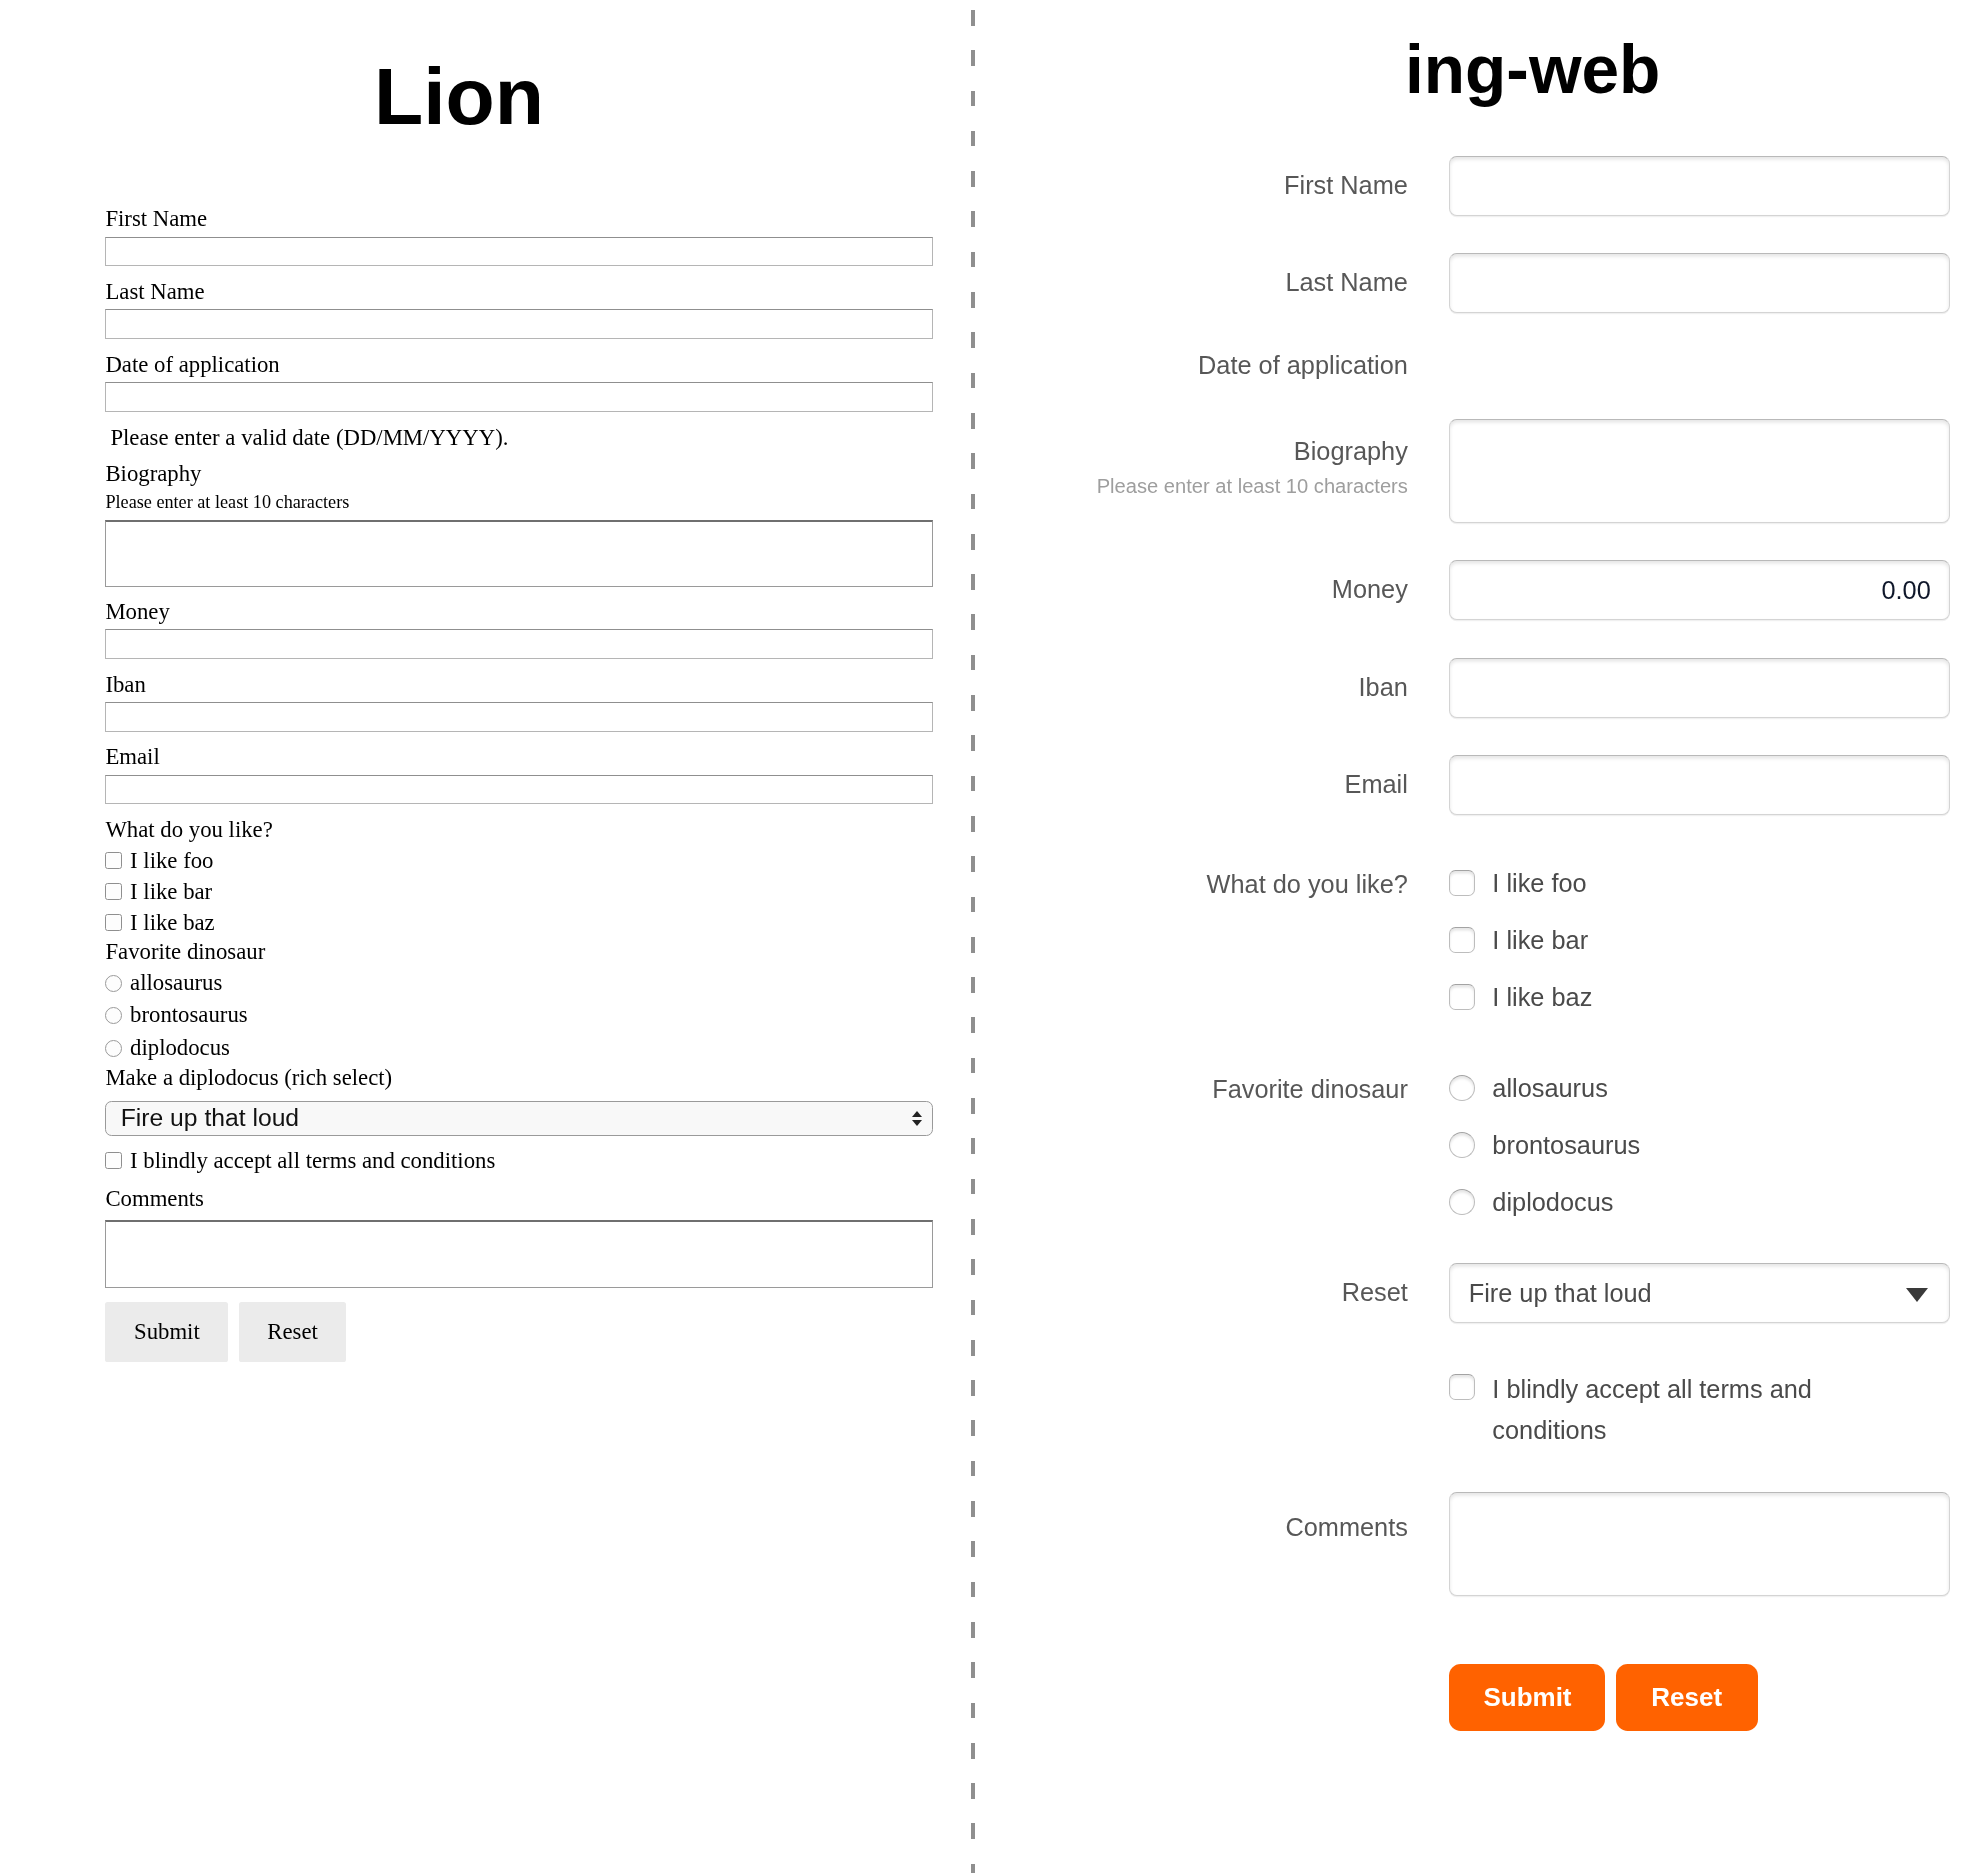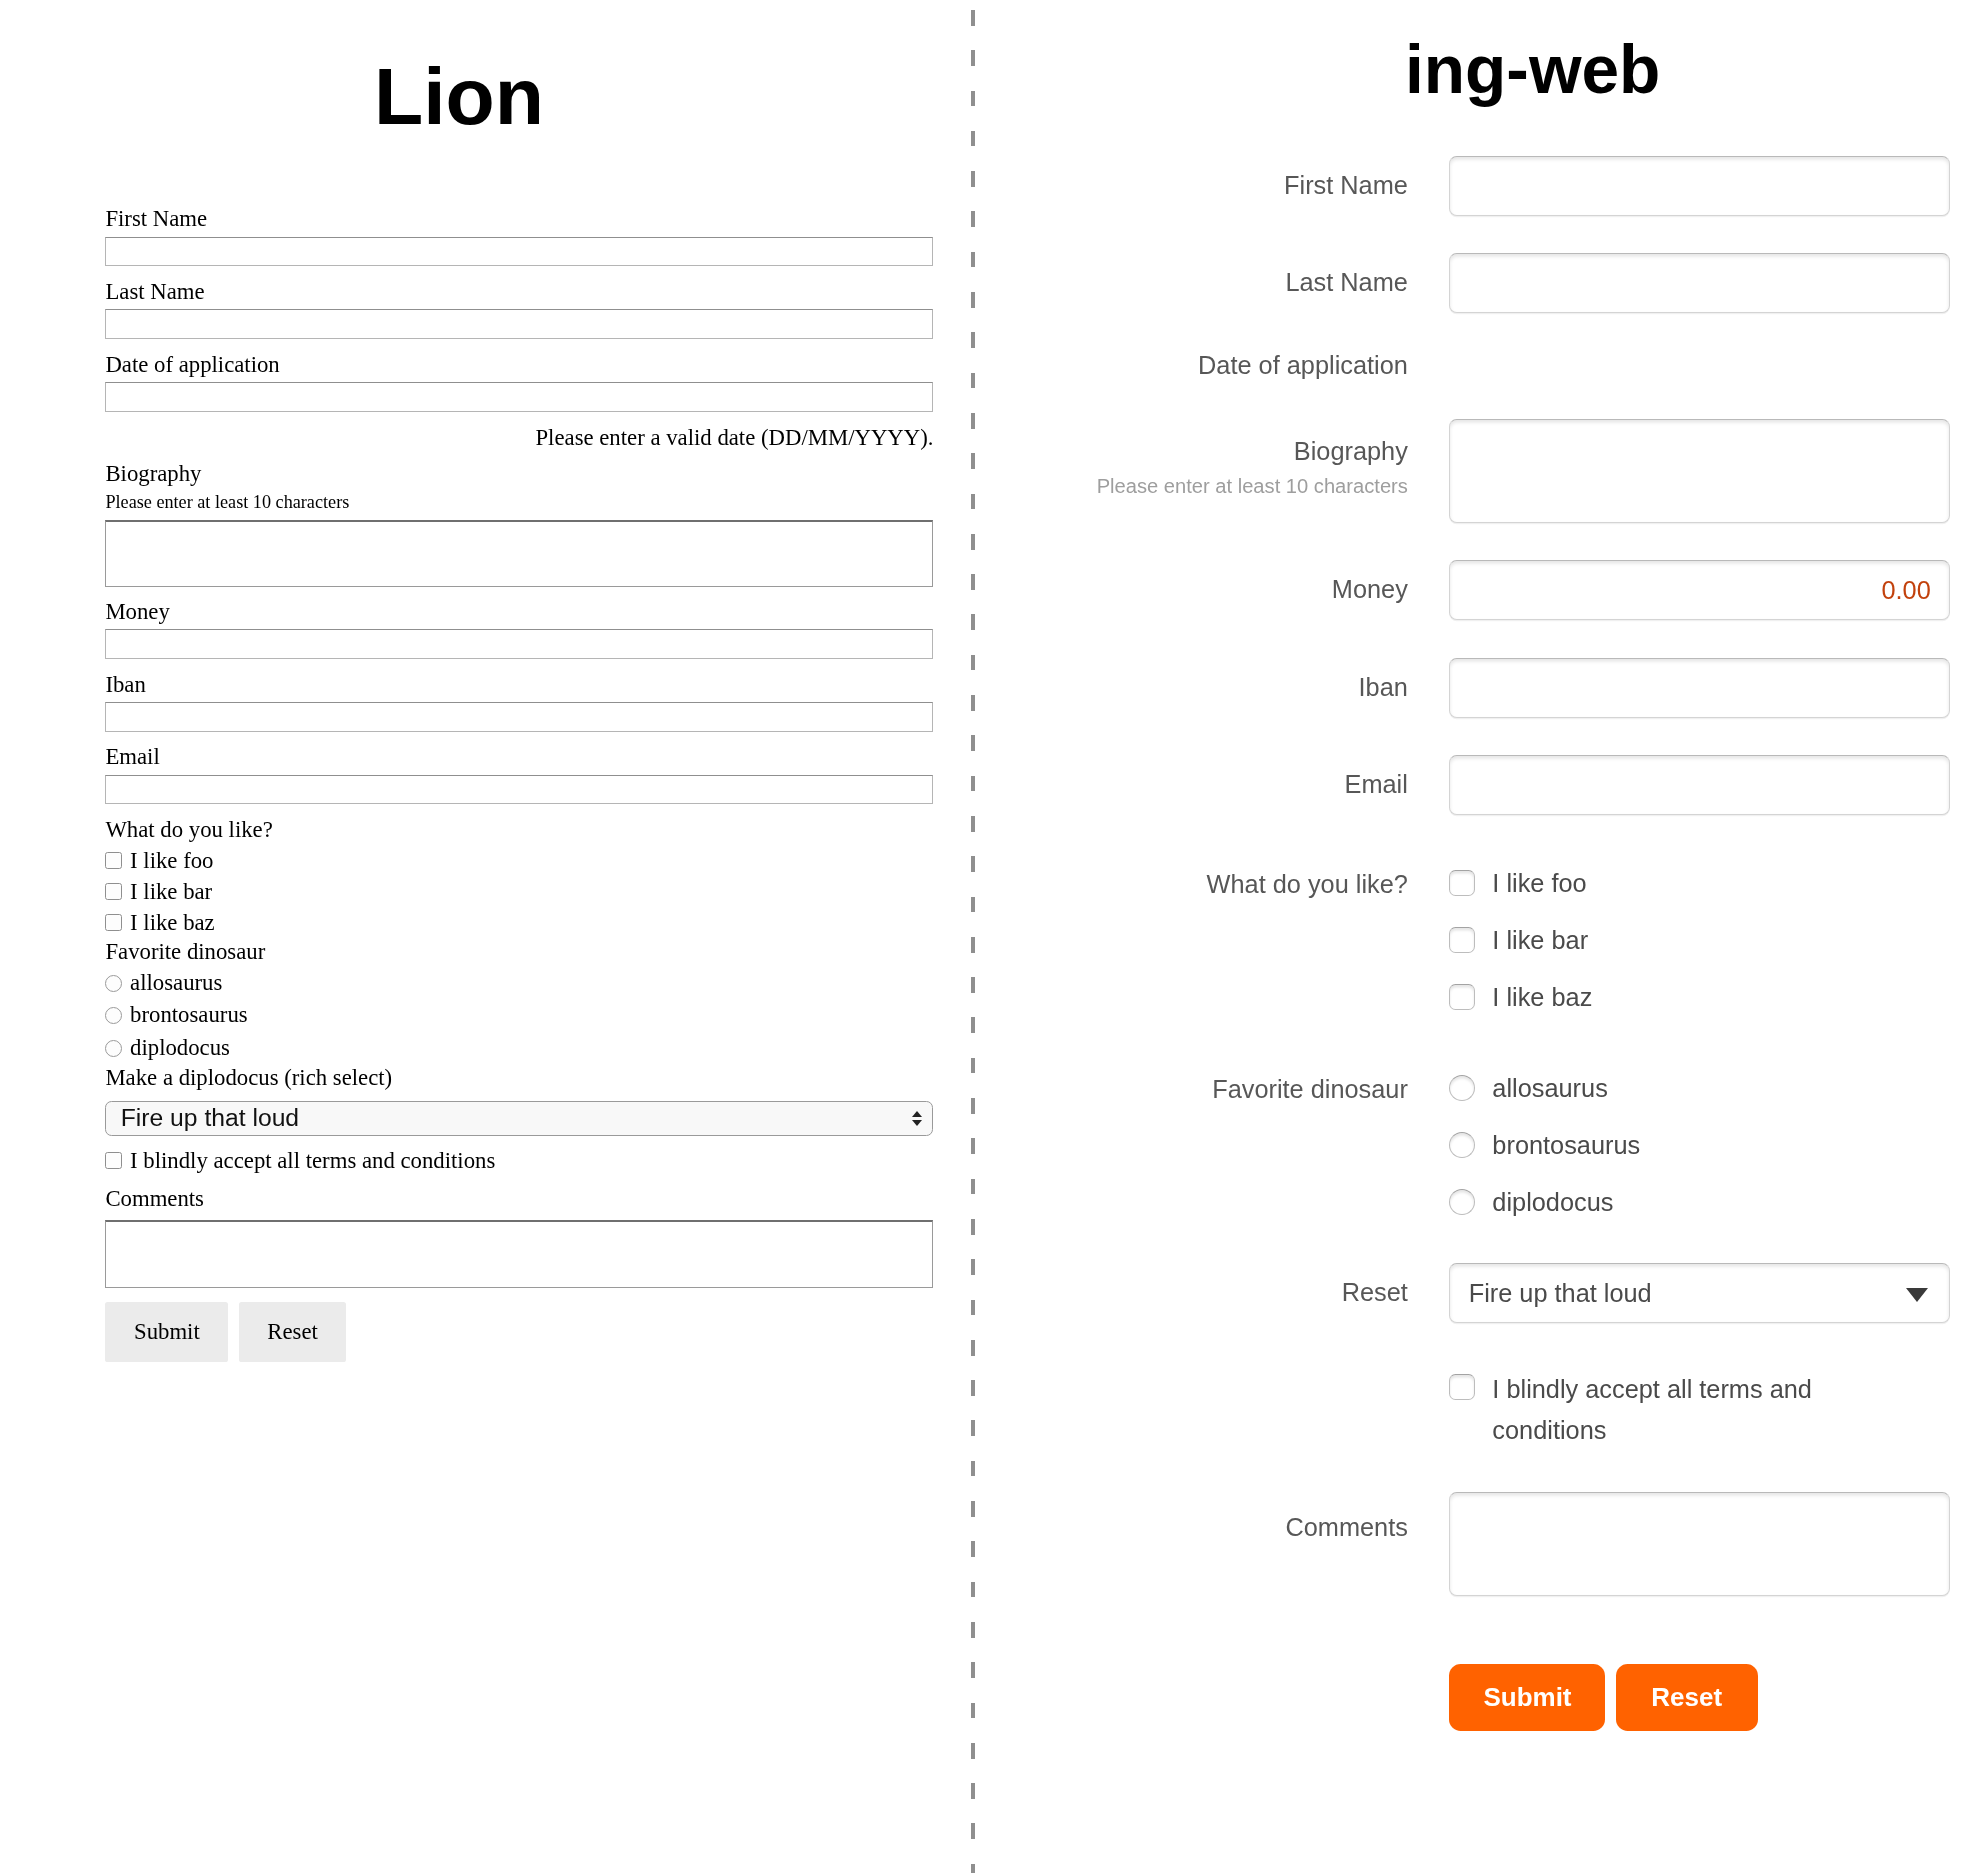--- a/index.html
+++ b/index.html
@@ -31,21 +31,21 @@
     font-size: 62rem; font-weight: bold; line-height: 64rem; color: #000;
   }
   .lion-form { margin: 52rem 35rem 0 78rem; width: 637rem; }
   .lf-label { font-size: 17.5rem; line-height: 22rem; }
   .lf-input {
     display: block; width: 637rem; height: 23rem; margin: 2rem 0 9rem 0;
     border: 1rem solid #b5b5b5; border-top-color: #8f8f8f;
     background: #fff; font-family: "Liberation Serif", serif; font-size: 16rem;
     padding: 0 4rem;
   }
-  .lf-validation { font-size: 17.5rem; line-height: 22rem; margin: 3rem 0 6rem 16px; text-align: right; }
+  .lf-validation { font-size: 17.5rem; line-height: 22rem; margin: 3rem 0 6rem 5px; }
   .lf-helper { font-size: 14rem; line-height: 17rem; margin-top: 2rem; }
   .lf-textarea {
     display: block; width: 637rem; height: 52rem; margin: 5rem 0 8rem 0;
     border: 1rem solid #9a9a9a; border-top: 2rem solid #6f6f6f;
     background: #fff; resize: none;
     font-family: "Liberation Serif", serif; font-size: 16rem; padding: 2rem 4rem;
   }
   .lf-check-row, .lf-radio-row {
     display: flex; align-items: center; gap: 6rem;
     font-size: 17.5rem; line-height: 24rem; cursor: default;
@@ -106,21 +106,21 @@
   .pad-bio { padding-top: 14rem; }
   .pad-comments { padding-top: 16rem; }
   .r-input, .r-textarea, .r-select {
     width: 385rem; border: 1rem solid #d4d4d4; border-top-color: #b9b9b9;
     border-radius: 6rem; background: #fff;
     box-shadow: inset 0 2rem 3rem rgba(0,0,0,0.10), 0 1rem 0 rgba(0,0,0,0.06);
     font-family: "Liberation Sans", sans-serif; font-size: 19.5rem; color: #4f4f4f;
   }
   .r-input { height: 46rem; padding: 0 14rem; }
   .r-input.val-gray { color: #6e6e6e; }
-  .r-input.money { text-align: right; color: #c2410c; }
+  .r-input.money { text-align: right; color: #0f172a; }
   .r-textarea { height: 80rem; resize: none; padding: 8rem 14rem; }
   .r-select {
     height: 46rem; display: flex; align-items: center; position: relative; cursor: default;
   }
   .r-select-text { padding-left: 14rem; color: #4a4a4a; }
   .r-caret {
     position: absolute; right: 16rem; top: 50%; margin-top: -4rem;
     width: 0; height: 0;
     border-left: 9rem solid transparent; border-right: 9rem solid transparent;
     border-top: 11rem solid #3a3a3a;

